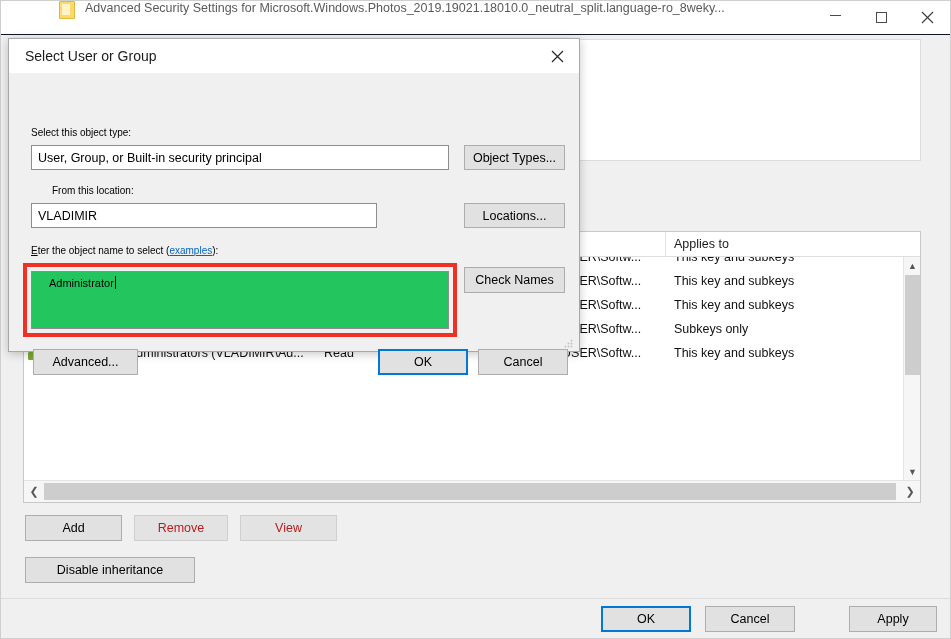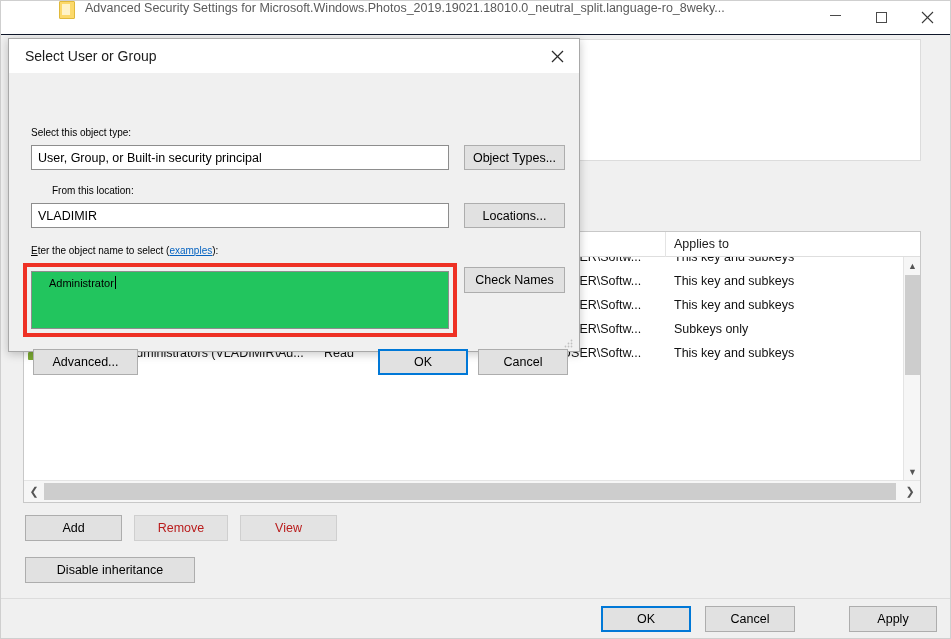--- a/index.html
+++ b/index.html
@@ -190,21 +190,21 @@
   .field-input{
     position:absolute; background:#fff; border:1px solid #8d8d8d;
     font-size:12.5px; color:#000; display:flex; align-items:center;
     padding-left:6px; overflow:hidden; white-space:nowrap;
   }
   #lbl-objtype{ left:22px; top:54px; }
   #in-objtype{ left:22px; top:72px; width:418px; height:25px; }
   #btn-objtypes{ position:absolute; left:455px; top:72px; width:101px; height:25px; }
 
   #lbl-location{ left:22px; top:112px;margin-left:21px; }
-  #in-location{ left:22px; top:130px; width:418px; height:25px; }
+  #in-location{ left:22px; top:130px; width:346px; height:25px; }
   #btn-locations{ position:absolute; left:455px; top:130px; width:101px; height:25px; }
 
   #lbl-objname{ left:22px; top:172px; }
   #lbl-objname u{ text-decoration:underline; }
   #lnk-examples{ color:#0563c1; text-decoration:underline; }
 
   #name-wrap{
     position:absolute; left:14px; top:190px; width:434px; height:74px;
     border:4px solid #ee3124;
   }

